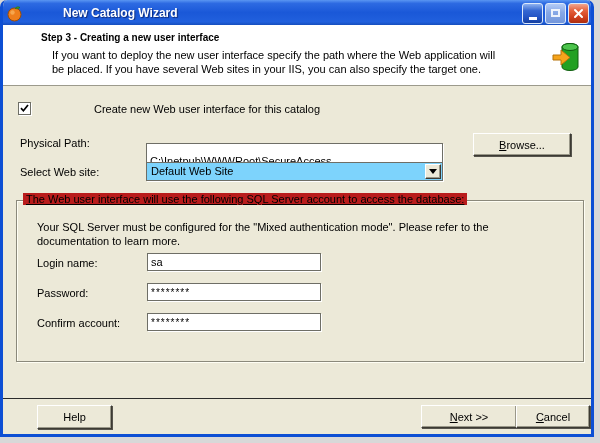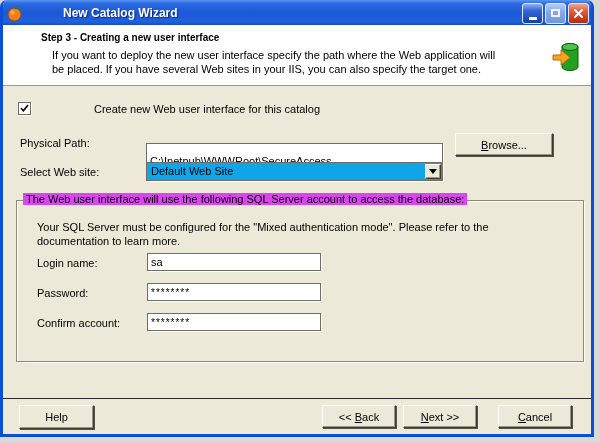--- a/index.html
+++ b/index.html
@@ -70,51 +70,52 @@
     background:#ECE9D8;
     border:1px solid;
     border-color:#ffffff #3c3a33 #3c3a33 #ffffff;
     box-shadow:inset -1px -1px 0 #9a9889, 1px 1px 0 #55534c;
     font-family:"Liberation Sans", sans-serif;
     font-size:11px;
     color:#000;
     text-align:center;
     padding:0;
     cursor:default;
+    margin-left:18px;
   }
   .mn { text-decoration:underline; }
   
   .checkbox {
     position:absolute; width:13px; height:13px; background:#fff;
     border:1px solid #6e6e66; box-shadow:1px 1px 0 #ffffff;
     display:flex; align-items:center; justify-content:center;
   }
   
   .combo {
-    position:absolute; background:#0ea5e9;
+    position:absolute; background:#7dd3fc;
     border:1px solid #6e6e66; box-shadow:1px 1px 0 #ffffff;
   }
   .combo-value { position:absolute; left:4px; top:2px; white-space:nowrap; }
   .combo-btn {
     position:absolute; top:1px; right:1px; bottom:1px; width:16px;
     background:#ECE9D8;
     border:1px solid; border-color:#ffffff #3c3a33 #3c3a33 #ffffff;
     box-shadow:inset -1px -1px 0 #9a9889;
     display:flex; align-items:center; justify-content:center;
   }
   .arrow-down { width:0; height:0; border-left:4px solid transparent; border-right:4px solid transparent; border-top:5px solid #000; }
   
   .groupbox {
     position:absolute; left:13px; top:200px; width:568px; height:162px;
     border:1px solid #8b897b;
     box-shadow:inset 1px 1px 0 #fffef4, 1px 1px 0 #fffef4;
   }
   .group-caption {
     position:absolute; left:6px; top:-8px;
-    background:#d946ef; padding:0 3px; white-space:nowrap;
+    background:#b91c1c; padding:0 3px; white-space:nowrap;text-decoration:underline;
   }
   .g-lbl { position:absolute; white-space:nowrap; }
   
   .footer-sep { position:absolute; left:0; right:0; top:398px; border-top:1px solid #2b2b2b; }
   .pw { letter-spacing:1px; font-size:10px; padding-top:3px; }
 </style>
 </head>
 <body>
 
 <div class="window">
@@ -183,17 +184,16 @@
 
     <span class="g-lbl" style="left:20px; top:86px;">Password:</span>
     <input class="field pw" style="left: 130px; top: 82px; width: 174px; height: 18px;" value="********">
 
     <span class="g-lbl" style="left:20px; top:116px;">Confirm account:</span>
     <input class="field pw" style="left: 130px; top: 112px; width: 174px; height: 18px;" value="********">
   </div>
 
   <div class="footer-sep"></div>
   <button class="btn3d" style="left:16px; top:405px; width:75px; height:24px;"><span>Help</span></button>
-  <button class="btn3d" style="left:319px; top:405px; width:74px; height:23px;"><span>&lt;&lt; </span><span class="mn">B</span><span>ack</span></button>
-  <button class="btn3d" style="left:400px; top:405px; width:74px; height:23px;"><span class="mn">N</span><span>ext &gt;&gt;</span></button>
+  <button class="btn3d" style="left:400px; top:405px; width:96px; height:23px;"><span class="mn">N</span><span>ext &gt;&gt;</span></button>
   <button class="btn3d" style="left:495px; top:405px; width:74px; height:23px;"><span class="mn">C</span><span>ancel</span></button>
 
 </div>
 
 </body></html>

